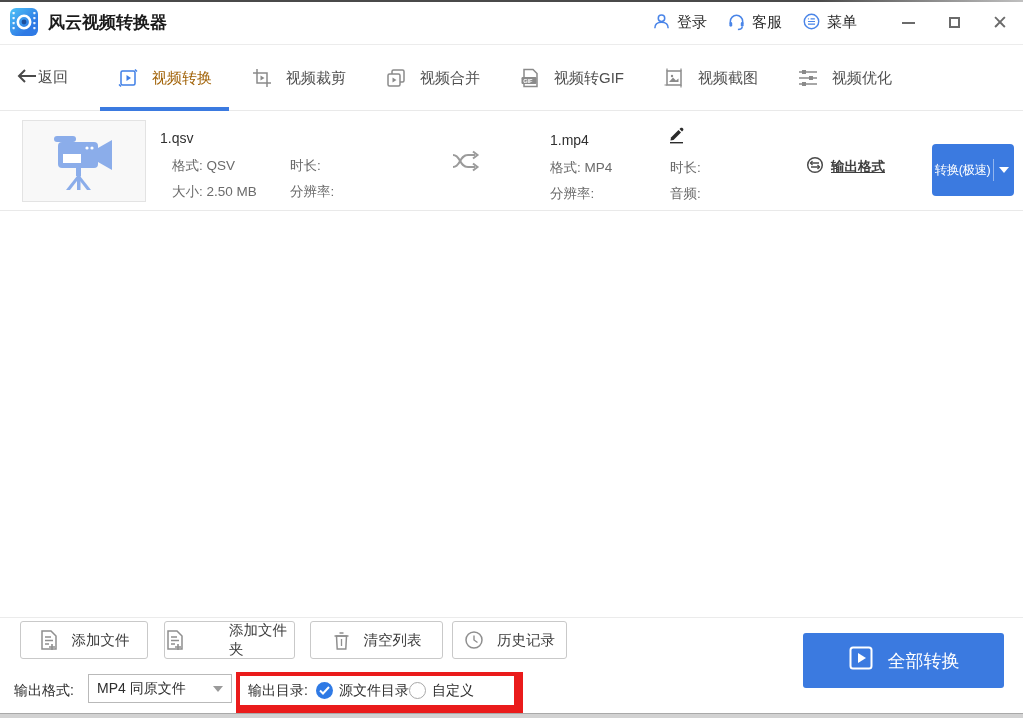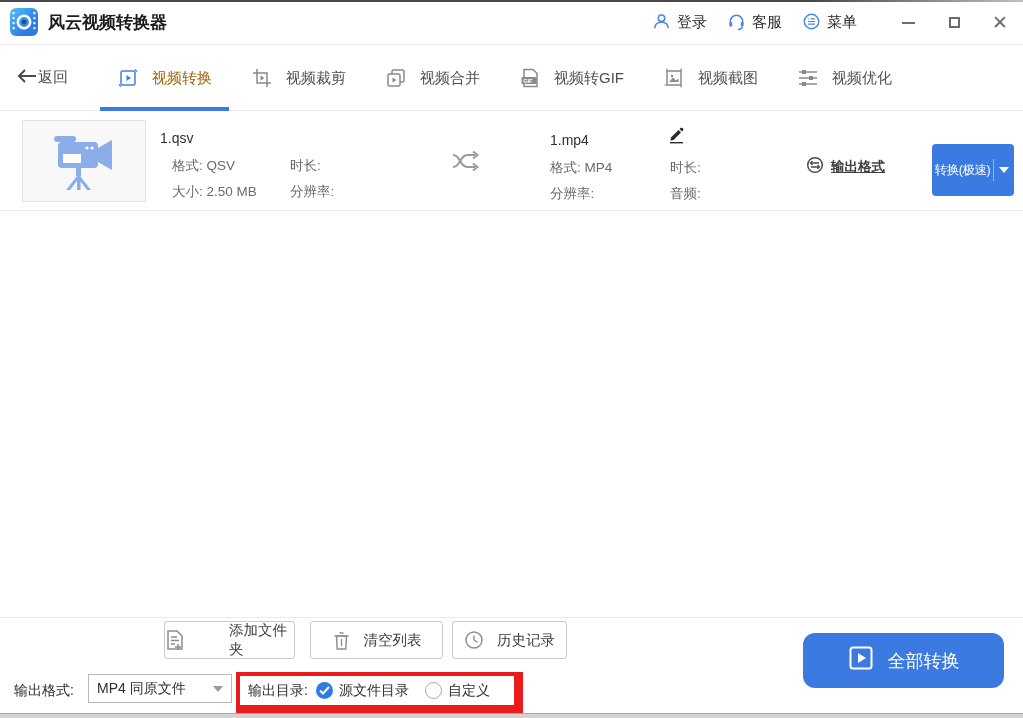--- a/index.html
+++ b/index.html
@@ -61,33 +61,33 @@
   .main-area { position:absolute; left:0; top:211px; width:100%; height:406px; background:#fff; }
 
   
   .toolbar { position:absolute; left:0; top:617px; width:100%; height:96px; background:#fff;
     border-top:1px solid #ebebeb; }
   .tool-btn { position:absolute; top:3px; height:38px; border:1px solid #c9c9c9; border-radius:3px;
     background:#fff; display:flex; align-items:center; justify-content:center; gap:13px;
     font-size:14.5px; color:#3c3c3c; cursor:pointer; }
   .tool-btn .bicon { color:#8f8f8f; display:flex; }
   .convert-all { position:absolute; left:803px; top:15px; width:201px; height:55px; background:#3b7ae0;
-    border-radius:12px; display:flex; align-items:center; justify-content:center; gap:14px;
+    border-radius:3px; display:flex; align-items:center; justify-content:center; gap:14px;
     color:#fff; font-size:18px; cursor:pointer; }
   .foot-label { position:absolute; left:14px; top:64px; font-size:14px; color:#2e2e2e; }
   .select { position:absolute; left:88px; top:56px; width:144px; height:29px; border:1px solid #b9b9b9;
     background:#fff; display:flex; align-items:center; padding:0 8px; font-size:14px; color:#2e2e2e;
     cursor:pointer; }
   .select .sel-caret { margin-left:auto; width:0; height:0; border-left:5px solid transparent;
     border-right:5px solid transparent; border-top:6px solid #9a9a9a; }
   .red-box { position:absolute; left:236px; top:54px; width:287px; height:42px;
     border-style:solid; border-color:#ea1b1b; border-width:4px 9px 9px 4px;
     display:flex; align-items:center; padding-left:8px; gap:8px; background:#fff; }
   .red-box .dir-label { font-size:14px; color:#2e2e2e; white-space:nowrap; }
-  .radio-group { display:flex; align-items:flex-end; gap:16px; }
+  .radio-group { display:flex; align-items:flex-end; }
   .radio { display:flex; align-items:center; gap:6px; font-size:14px; color:#2e2e2e; cursor:pointer;
     white-space:nowrap; }
   .rdot { width:17px; height:17px; border-radius:50%; display:flex; align-items:center; justify-content:center; }
   .rdot.checked { background:#2f7ae5; }
   .rdot.unchecked { background:#fff; border:1px solid #a8a8a8; }
 
   .desktop-strip { position:absolute; left:0; top:713px; width:100%; height:5px; background:#d2d2d2;
     border-top:1px solid #a9a9a9; }
 </style>
 </head>
@@ -298,20 +298,30 @@
       <span class="caret">
           <i class="caret-tri"></i>
         </span>
     </div>
   </div>
 
   <div class="main-area"></div>
 
   <div class="toolbar">
 
+    <div class="tool-btn" style="left:20px; width:128px;">
+      <span class="bicon">
+        <svg width="20" height="22" viewBox="0 0 20 22" fill="none" stroke="currentColor" stroke-width="1.5">
+          <path d="M3 2 h9 l5 5 V20 H3 Z"></path>
+          <path d="M6 8 h6 M6 11.5 h8 M6 15 h4" stroke-width="1.3"></path>
+          <path d="M13 15 v6 M10 18 h6" stroke-width="1.6"></path>
+        </svg>
+      </span>
+      <span>添加文件</span>
+    </div>
 
     <div class="tool-btn" style="left:164px; width:131px;gap:44px;">
       <span class="bicon">
         <svg width="20" height="22" viewBox="0 0 20 22" fill="none" stroke="currentColor" stroke-width="1.5">
           <path d="M3 2 h9 l5 5 V20 H3 Z"></path>
           <path d="M6 8 h6 M6 11.5 h8 M6 15 h4" stroke-width="1.3"></path>
           <path d="M13 15 v6 M10 18 h6" stroke-width="1.6"></path>
         </svg>
       </span>
       <span>添加文件夹</span>

